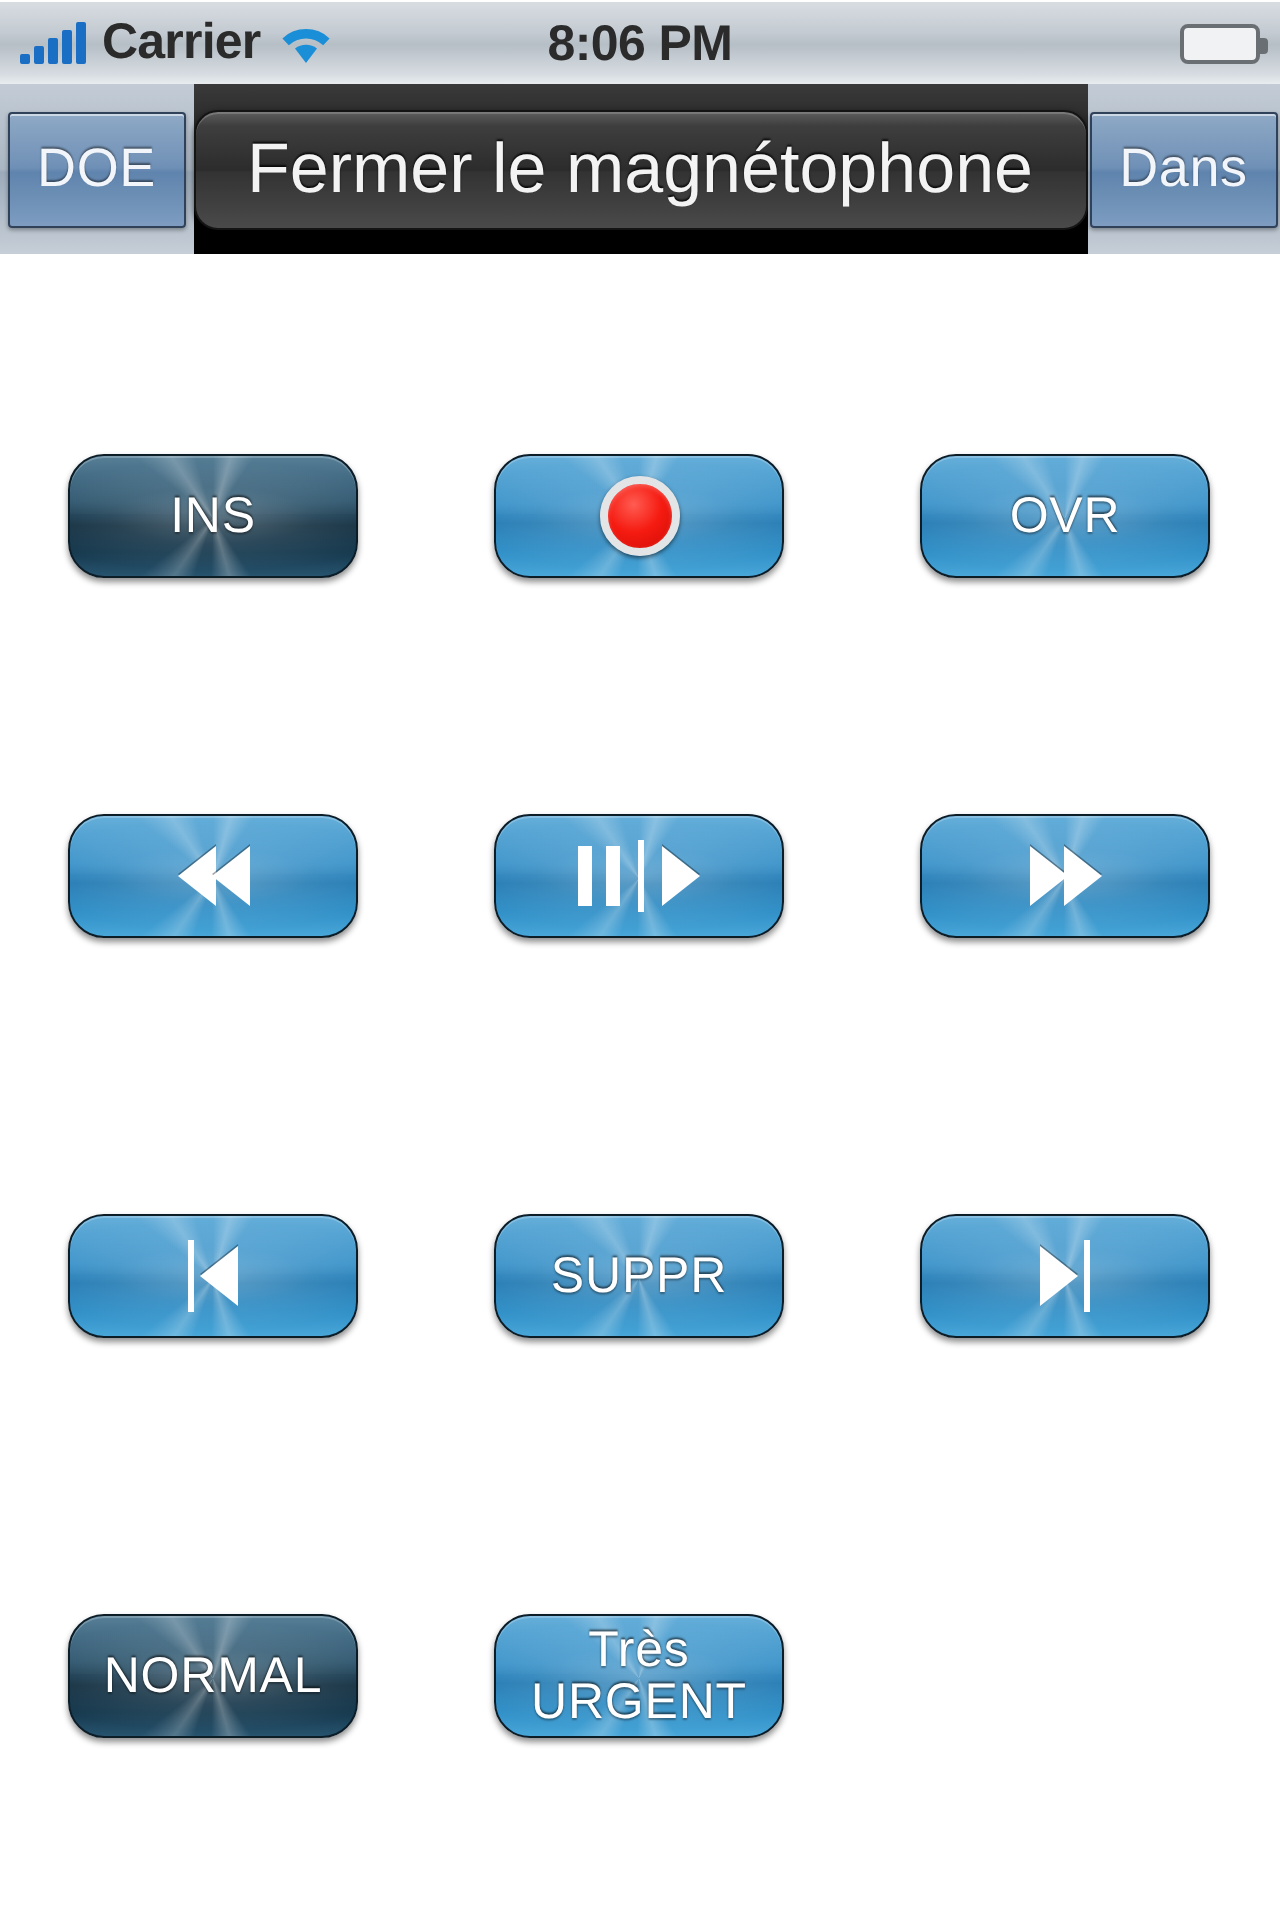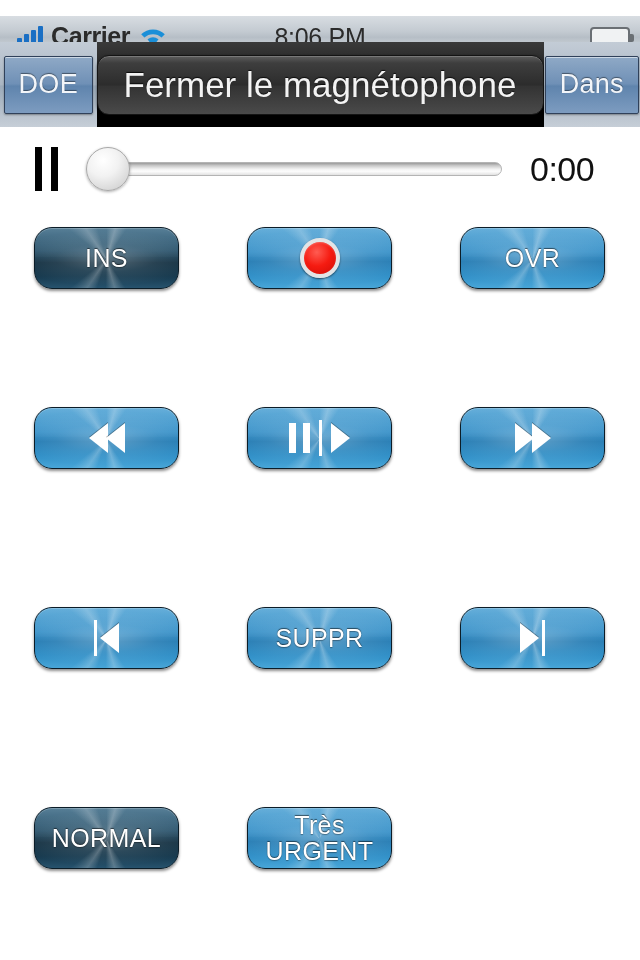--- a/index.html
+++ b/index.html
@@ -6,41 +6,41 @@
   html, body {
     width:640px; height:960px;
     background:#ffffff;
     font-family:"Liberation Sans", sans-serif;
     overflow:hidden;
   }
   #app { position:relative; width:640px; height:960px; background:#ffffff; }
 
   
   .statusbar {
-    position:absolute; top:16px; left:0; width:640px; height:42px;
+    position:absolute; top:1px; left:0; width:640px; height:42px;
     background:linear-gradient(180deg,#d8dde2 0%,#c3cad1 38%,#b6bec6 52%,#d6dce1 88%,#e9edf0 100%);
     border-bottom:1px solid #7e858c;
     display:flex; align-items:center; padding:0 10px;
   }
   .sb-left { display:flex; align-items:center; gap:8px; }
   .signal { display:flex; align-items:flex-end; gap:2px; height:20px; }
   .signal i { display:block; width:5px; background:#1a6fc4; border-radius:1px; }
   .signal i:nth-child(1){ height:5px; }
   .signal i:nth-child(2){ height:9px; }
   .signal i:nth-child(3){ height:13px; }
   .signal i:nth-child(4){ height:17px; }
   .signal i:nth-child(5){ height:21px; }
   .carrier { font-size:25px; font-weight:bold; color:#2b2b2b; letter-spacing:-0.4px; }
   .wifi { width:30px; height:22px; position:relative; }
   .sb-center {
     position:absolute; left:0; right:0; top:0; height:42px;
     display:flex; align-items:center; justify-content:center;
     pointer-events:none;
   }
-  .clock { font-size:25px; font-weight:normal; color:#2b2b2b; letter-spacing:-0.3px;text-align:right; }
+  .clock { font-size:25px; font-weight:bold; color:#2b2b2b; letter-spacing:-0.3px;text-align:right; }
   .sb-right { margin-left:auto; display:flex; align-items:center; }
   .battery {
     width:40px; height:20px; border:2px solid #6a6f74; border-radius:4px;
     background:#f0f2f3; position:relative; padding:2px;
   }
   .battery::after {
     content:""; position:absolute; right:-6px; top:5px; width:4px; height:8px;
     background:#6a6f74; border-radius:0 2px 2px 0;
   }
   .battery .lvl {
@@ -204,31 +204,20 @@
         <span>Fermer le magnétophone</span>
       </div>
     </div>
     <div class="nav-side right">
       <div class="nav-btn">
         <span>Dans</span>
       </div>
     </div>
   </div>
 
-  <div class="scrubber">
-    <span class="pause-glyph">
-        <i></i>
-        <i></i>
-      </span>
-    <div class="slider-wrap">
-      <div class="slider-track"></div>
-      <div class="slider-thumb"></div>
-    </div>
-    <span class="time">0:00</span>
-  </div>
 
   <div class="grid">
 
     <div class="row r1">
       <div class="cell">
         <div class="gbtn dark">
           <span class="lbl">INS</span>
         </div>
       </div>
       <div class="cell">

